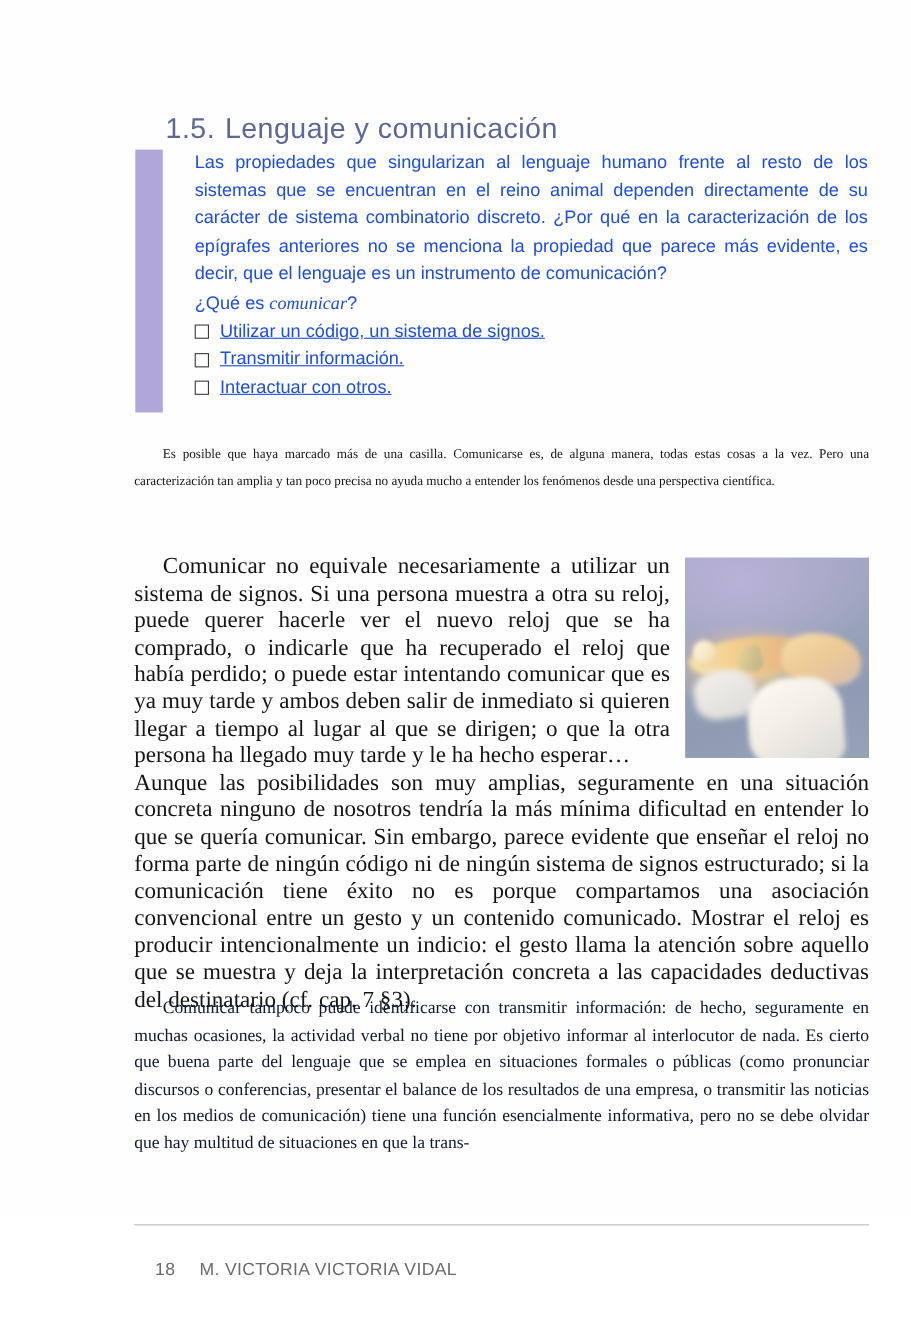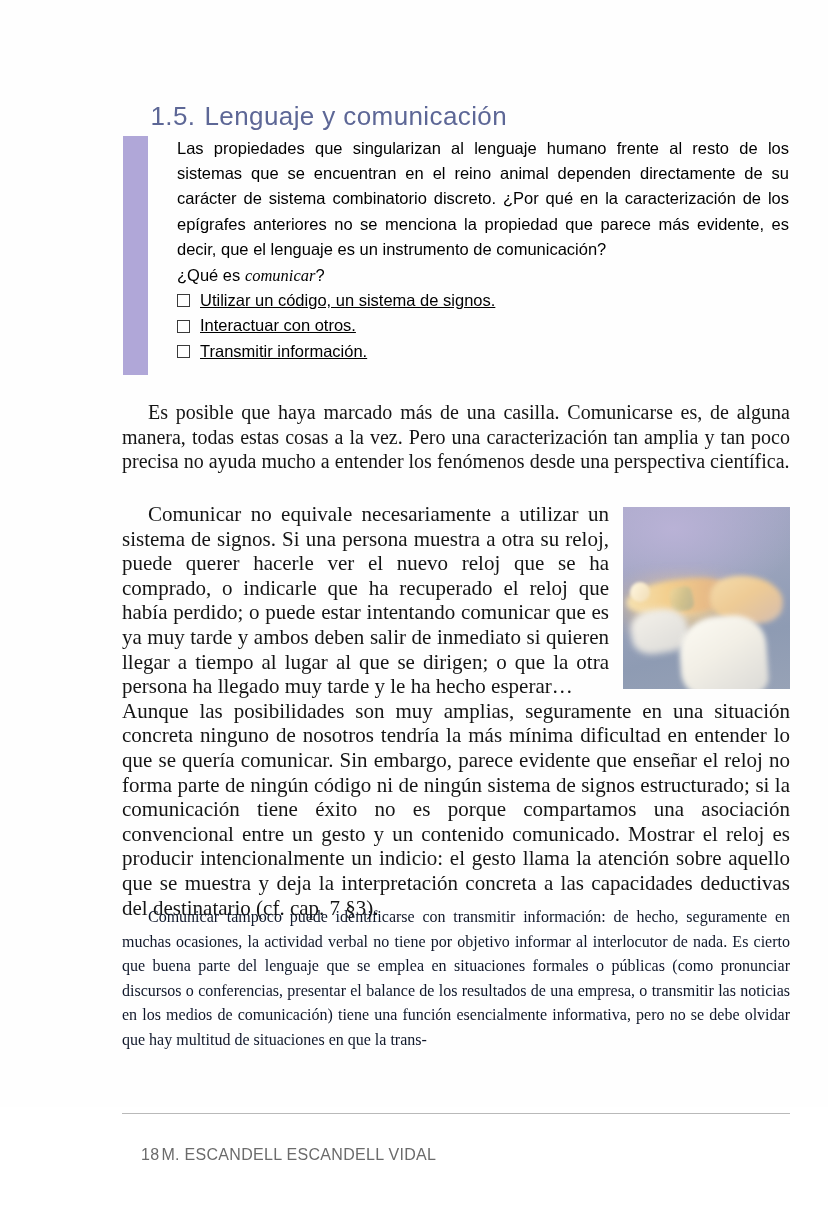--- a/index.html
+++ b/index.html
@@ -52,21 +52,21 @@
     top: 0;
     width: 25px;
     height: 239px;
     background: #b0a7d8;
   }
   .activity-content {
     margin-left: 54px;
     font-family: "Liberation Sans", sans-serif;
     font-size: 16.5px;
     line-height: 25.2px;
-    color: #000000;
+    color: #1d4ed8;
   }
   .activity-intro {
     text-align: justify;
     text-justify: inter-word;
     margin: 0;
     width: 612px;
   }
   .activity-question {
     margin: 0;
     padding-top: 1px;
@@ -95,21 +95,21 @@
     box-sizing: border-box;
   }
   .option-label { display: inline-block; }
 
   
   .body-text {
     position: absolute;
     left: 122px;
     width: 668px;
     font-family: "Liberation Serif", serif;
-    font-size: 20px;
+    font-size: 12px;
     line-height: 24.6px;
     text-align: justify;
     text-justify: inter-word;
     color: #151515;
   }
   .body-text p {
     margin: 0;
     text-indent: 26px;
   }
 
@@ -251,21 +251,21 @@
     position: absolute;
     left: 122px;
     top: 1128px;
     font-family: "Liberation Sans", sans-serif;
     font-weight: 300;
     font-size: 16px;
     letter-spacing: 0.3px;
     color: #6b6b6b;
     white-space: pre;
   }
-  .footer .pagenum { margin-right: 2px; text-align: center; }
+  .footer .pagenum { margin-right: 22px; text-align: center; }
 </style>
 </head>
 <body>
 
 <div class="page">
 
   <div class="section-heading">
     <span class="num">1.5.</span><span>Lenguaje y comunicación</span>
   </div>
 
@@ -274,25 +274,25 @@
     <div class="activity-content">
       <p class="activity-intro">Las propiedades que singularizan al lenguaje humano frente al resto de los sistemas que se encuentran en el reino animal dependen directamente de su carácter de sistema combinatorio discreto. ¿Por qué en la caracterización de los epígrafes anteriores no se menciona la propiedad que parece más evidente, es decir, que el lenguaje es un instrumento de comunicación?</p>
       <p class="activity-question"><span>¿Qué es </span><em>comunicar</em><span>?</span></p>
       <ul class="option-list">
         <li class="option-item">
           <span class="checkbox"></span>
           <span class="option-label">Utilizar un código, un sistema de signos.</span>
         </li>
         <li class="option-item">
           <span class="checkbox"></span>
-          <span class="option-label">Interactuar con otros.</span>
+          <span class="option-label">Transmitir información.</span>
         </li>
         <li class="option-item">
           <span class="checkbox"></span>
-          <span class="option-label">Transmitir información.</span>
+          <span class="option-label">Interactuar con otros.</span>
         </li>
       </ul>
     </div>
   </div>
 
   <div class="body-text para-1">
     <p>Es posible que haya marcado más de una casilla. Comunicarse es, de alguna manera, todas estas cosas a la vez. Pero una caracterización tan amplia y tan poco precisa no ayuda mucho a entender los fenómenos desde una perspectiva científica.</p>
   </div>
 
   <div class="wrap-block">
@@ -309,16 +309,16 @@
     <p class="wrap-text">Comunicar no equivale necesariamente a utilizar un sistema de signos. Si una persona muestra a otra su reloj, puede querer hacerle ver el nuevo reloj que se ha comprado, o indicarle que ha recuperado el reloj que había perdido; o puede estar intentando comunicar que es ya muy tarde y ambos deben salir de inmediato si quieren llegar a tiempo al lugar al que se dirigen; o que la otra persona ha llegado muy tarde y le ha hecho esperar…</p>
     <p class="wrap-text" style="text-indent:0;">Aunque las posibilidades son muy amplias, seguramente en una situación concreta ninguno de nosotros tendría la más mínima dificultad en entender lo que se quería comunicar. Sin embargo, parece evidente que enseñar el reloj no forma parte de ningún código ni de ningún sistema de signos estructurado; si la comunicación tiene éxito no es porque compartamos una asociación convencional entre un gesto y un contenido comunicado. Mostrar el reloj es producir intencionalmente un indicio: el gesto llama la atención sobre aquello que se muestra y deja la interpretación concreta a las capacidades deductivas del destinatario (cf. cap. 7 §3).</p>
   </div>
 
   <div class="para-4">
     <p>Comunicar tampoco puede identificarse con transmitir información: de hecho, seguramente en muchas ocasiones, la actividad verbal no tiene por objetivo informar al interlocutor de nada. Es cierto que buena parte del lenguaje que se emplea en situaciones formales o públicas (como pronunciar discursos o conferencias, presentar el balance de los resultados de una empresa, o transmitir las noticias en los medios de comunicación) tiene una función esencialmente informativa, pero no se debe olvidar que hay multitud de situaciones en que la trans-</p>
   </div>
 
   <div class="footer-rule"></div>
   <div class="footer">
-    <span class="pagenum">18</span><span>M. ESCANDELL ESCANDELL VIDAL</span>
+    <span class="pagenum">18</span><span>M. VICTORIA VICTORIA VIDAL</span>
   </div>
 
 </div>
 
 </body></html>

